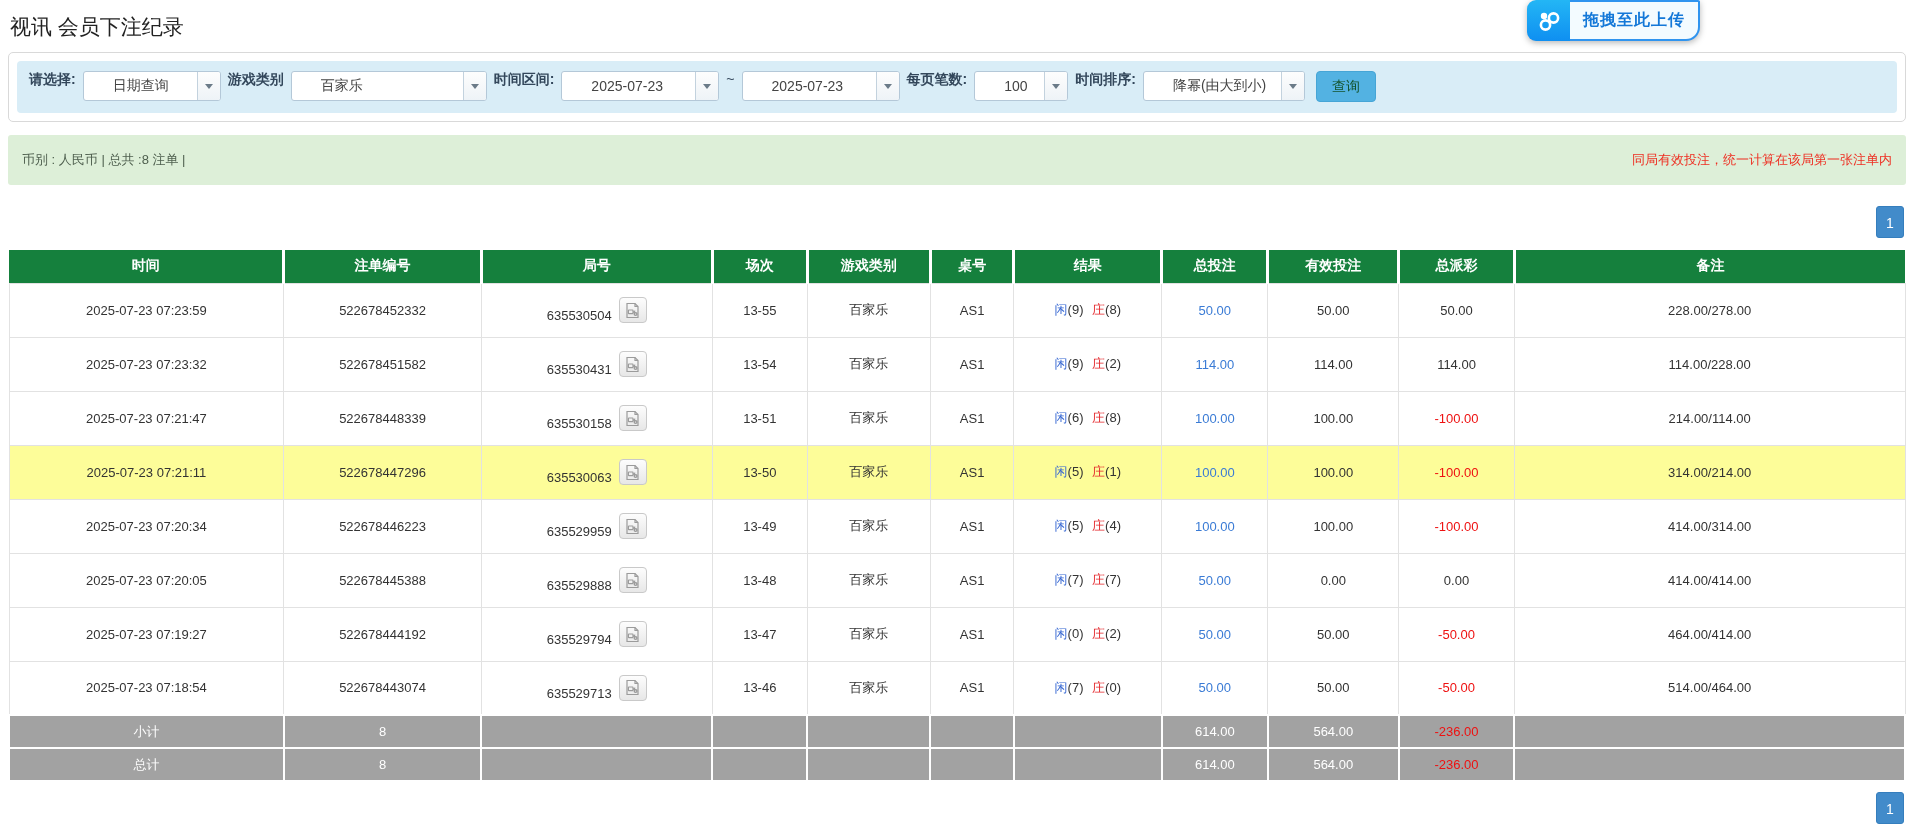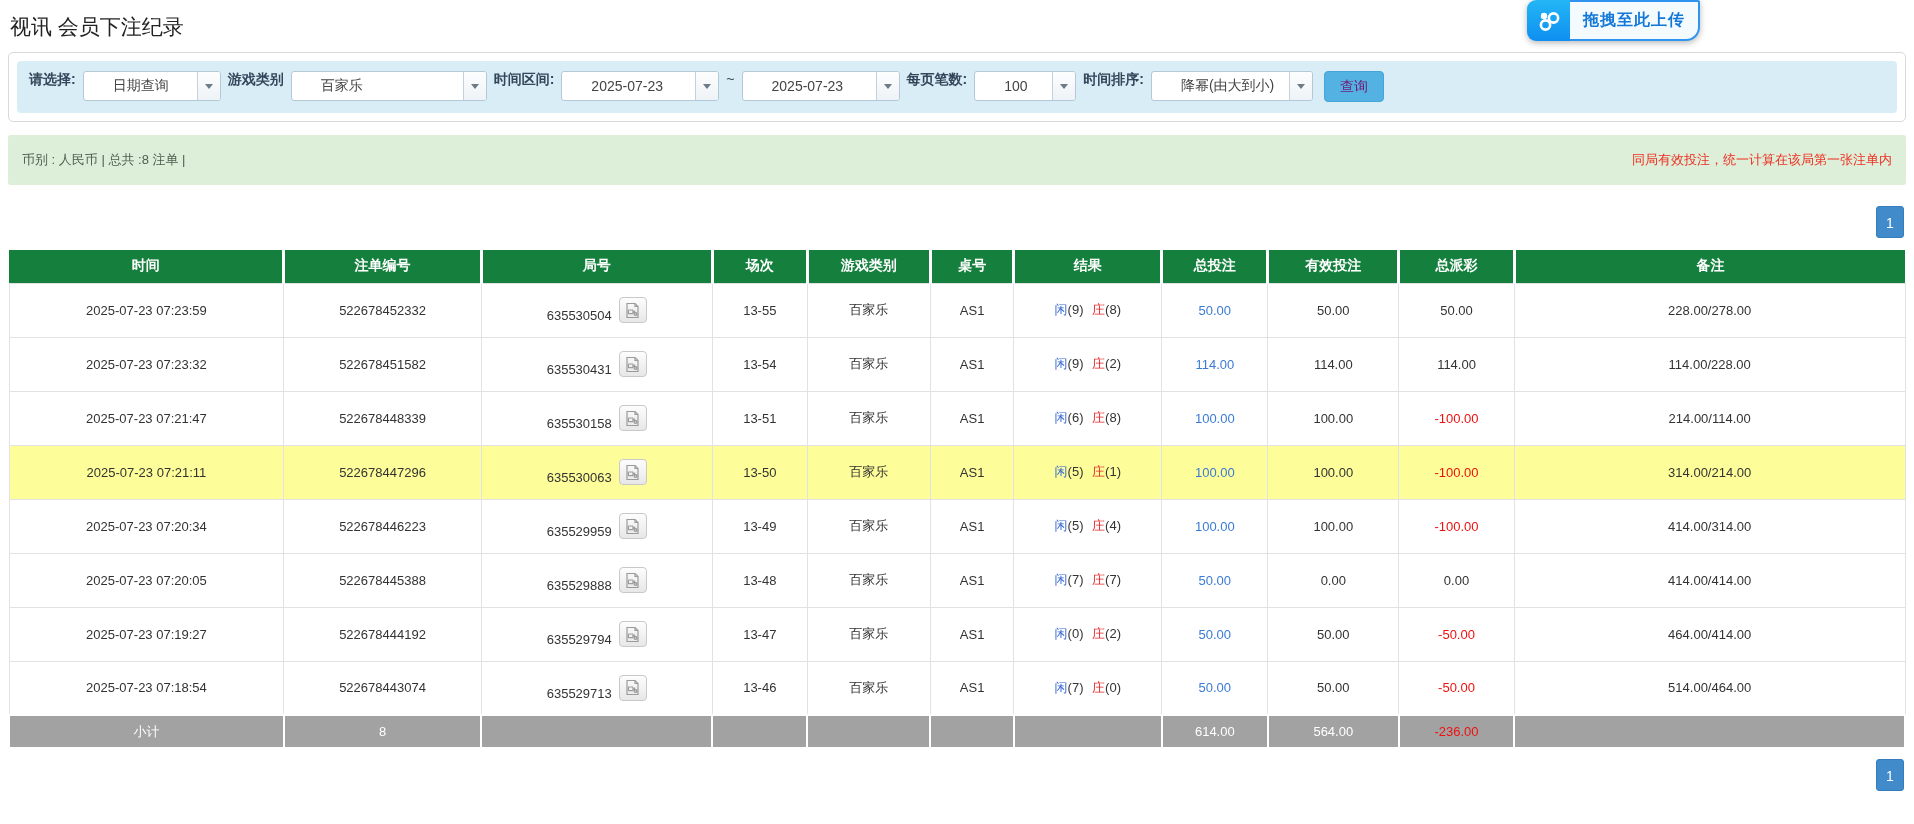--- a/index.html
+++ b/index.html
@@ -40,21 +40,21 @@
   .combo-text {
     padding:0 9px; font-size:14px; color:#444; display:flex; align-items:center; background:#fff; white-space:nowrap;
   }
   .combo-arrow {
     width:23px; border-left:1px solid #c3d2de; background:linear-gradient(180deg,#fdfdfd,#eef3f7);
     display:flex; align-items:center; justify-content:center; cursor:pointer;
   }
   .combo-arrow::after { content:""; border-left:4px solid transparent; border-right:4px solid transparent; border-top:5px solid #6b7b88; }
   .tilde { font-size:14px; color:#33475b; }
   .search-btn {
-    height:31px; padding:0 15px; background:#53b2e2; color:#701a75; font-size:14px;
+    height:31px; padding:0 15px; background:#53b2e2; color:#14532d; font-size:14px;
     border:1px solid #46a5d6; border-radius:4px; cursor:pointer; margin-left:4px;
   }
 
   
   .info-bar {
     margin:13px 8px 0 8px; background:#ddefd8; border-radius:3px;
     padding:16px 14px; display:flex; justify-content:space-between; align-items:center;
   }
   .info-left { font-size:13px; color:#4e5f4e; }
   .info-right { font-size:13px; color:#ee2f22; }
@@ -133,21 +133,21 @@
       <span class="combo-text" style="flex:1">2025-07-23</span>
       <span class="combo-arrow"></span>
     </div>
     <span class="tilde">~</span>
     <div class="combo" style="width:158px">
       <span class="combo-text" style="flex:1">2025-07-23</span>
       <span class="combo-arrow"></span>
     </div>
 
     <span class="f-label">每页笔数:</span>
-    <div class="combo" style="width:102px">
+    <div class="combo" style="width:94px">
       <span class="combo-text" style="flex:1">100</span>
       <span class="combo-arrow"></span>
     </div>
 
     <span class="f-label">时间排序:</span>
     <div class="combo" style="width:162px">
       <span class="combo-text" style="flex:1">降幂(由大到小)</span>
       <span class="combo-arrow"></span>
     </div>
 
@@ -443,18 +443,31 @@
       <td></td>
       <td></td>
       <td></td>
       <td></td>
       <td></td>
       <td class="money">614.00</td>
       <td class="money">564.00</td>
       <td class="money signed neg">-236.00</td>
       <td></td>
     </tr>
+    <tr class="sum">
+      <td>总计</td>
+      <td>8</td>
+      <td></td>
+      <td></td>
+      <td></td>
+      <td></td>
+      <td></td>
+      <td class="money">614.00</td>
+      <td class="money">564.00</td>
+      <td class="money signed neg">-236.00</td>
+      <td></td>
+    </tr>
   </tfoot>
 </table>
 
 <div class="pager pager-bottom">
   <span class="pager-btn">1</span>
 </div>
 
 </body></html>

